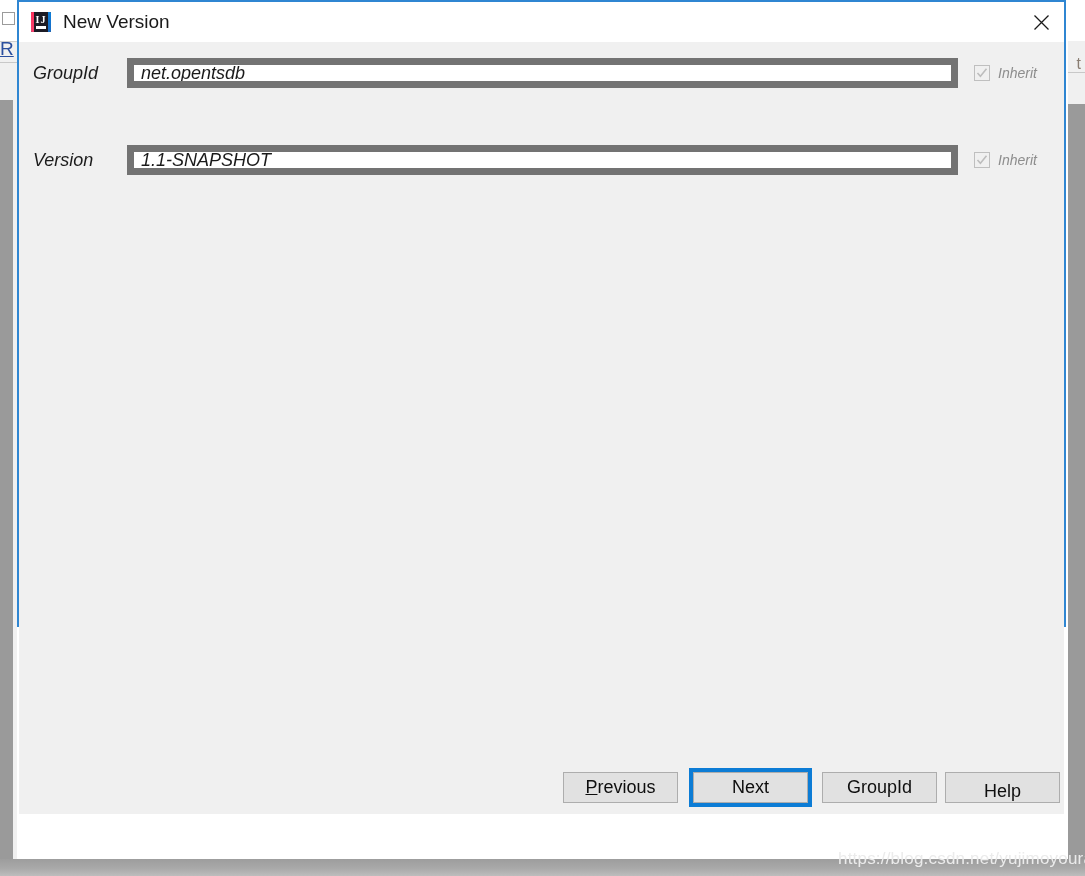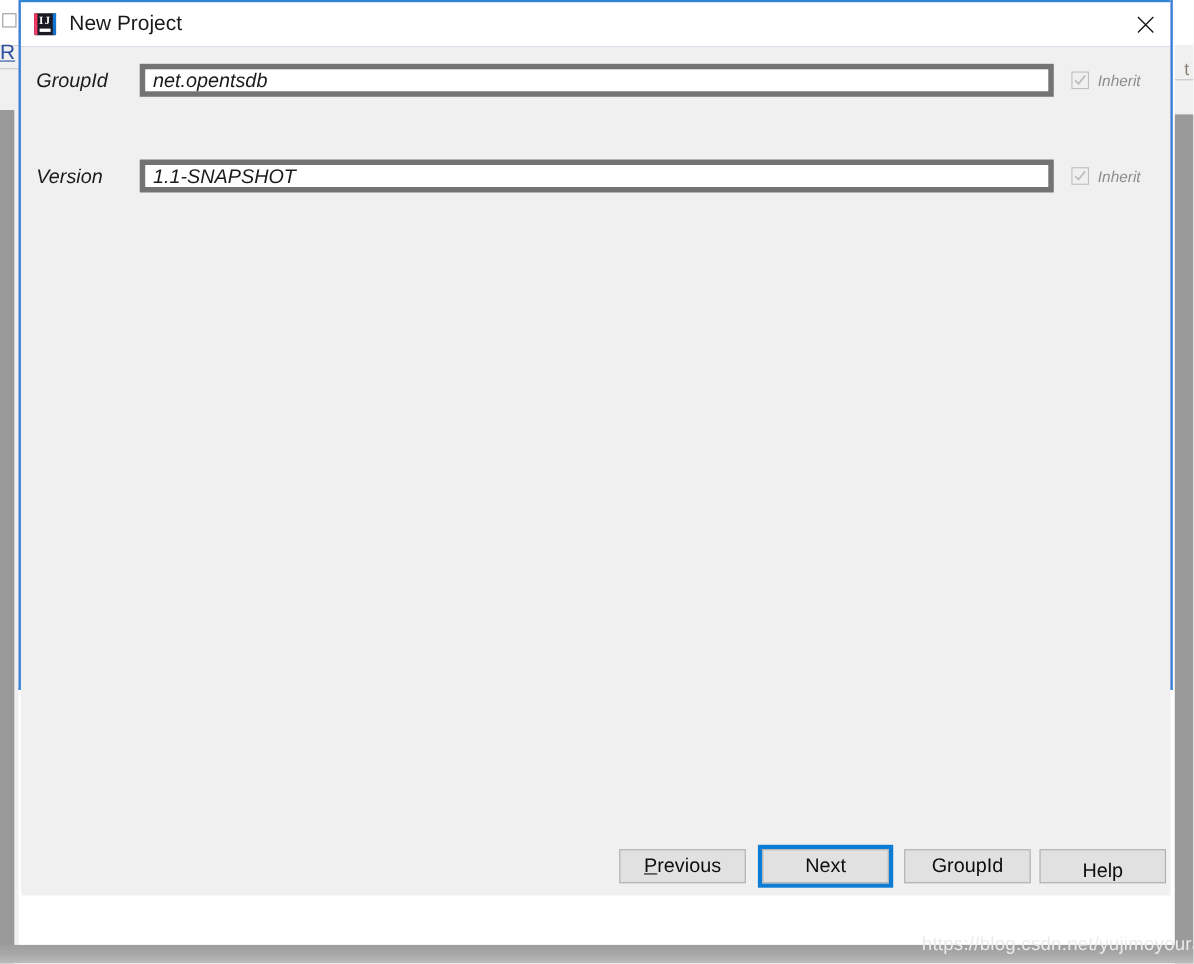--- a/index.html
+++ b/index.html
@@ -107,21 +107,21 @@
   
   .dialog {
     position: absolute;
     left: 17px;
     top: 0px;
     width: 1049px;
     height: 627px;
     box-sizing: border-box;
     border: 2px solid #2f86d2;
     border-top: none;
-    background: #8b5cf6;
+    background: #e5e5e5;
   }
 
   .titlebar {
     position: relative;
     height: 42px;
     background: #ffffff;
     border-top: 2px solid #2f86d2;
     box-sizing: border-box;
     display: flex;
     align-items: center;
@@ -214,21 +214,21 @@
     color: #1c1c1c;
     line-height: 21px;
     flex: none;
   }
 
   .text-input {
     position: relative;
     height: 30px;
     box-sizing: border-box;
     background: #ffffff;
-    border: 5px solid #737373;
+    border: 7px solid #737373;
     display: flex;
     align-items: center;
     padding-left: 7px;
     font-size: 18px;
     color: #1a1a1a;
     overflow: hidden;
     width: 831px;
     flex: none;
   }
   .text-input.focused {
@@ -363,21 +363,21 @@
     <div class="bg-bottom-shadow"></div>
   </div>
 
   <div class="dialog">
 
     <div class="titlebar">
       <div class="app-icon">
         <div class="ij-text">IJ</div>
         <div class="ij-bar"></div>
       </div>
-      <div class="dialog-title">New Project</div>
+      <div class="dialog-title">New Version</div>
       <div class="close-btn">
         <svg width="17" height="17" viewBox="0 0 17 17" aria-hidden="true">
           <path d="M1.5 1.5 L15.5 15.5 M15.5 1.5 L1.5 15.5" stroke="#1a1a1a" stroke-width="1.3" fill="none"></path>
         </svg>
       </div>
     </div>
 
     <div class="body">
 
       <div class="form-row r1">

